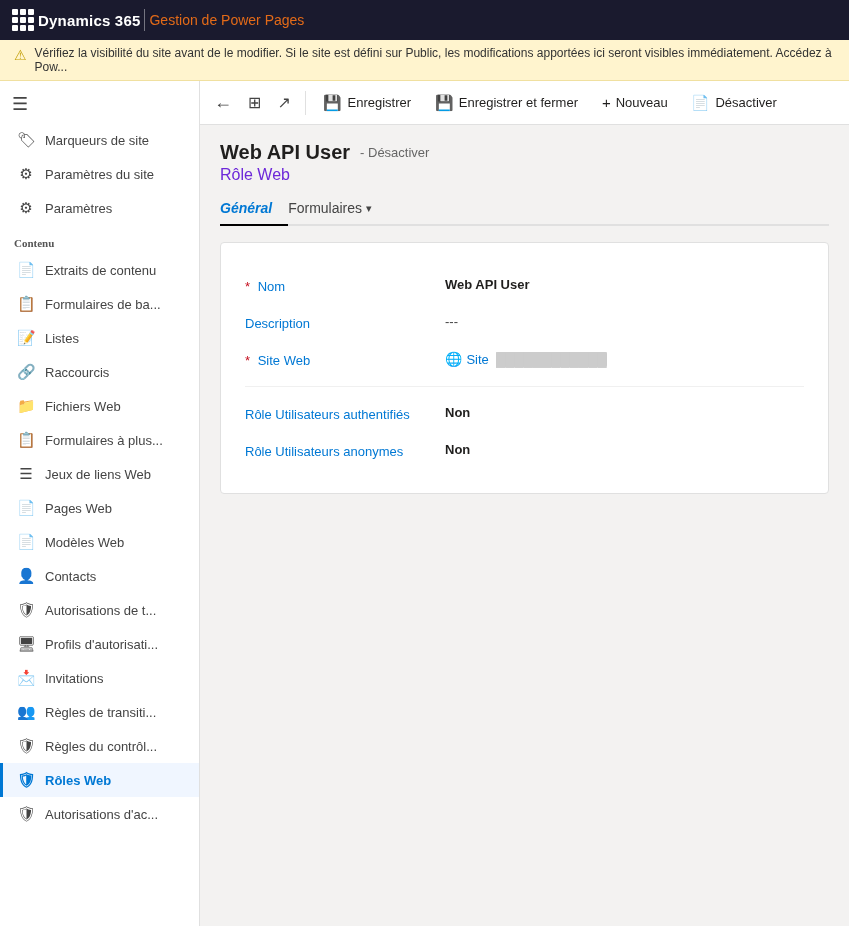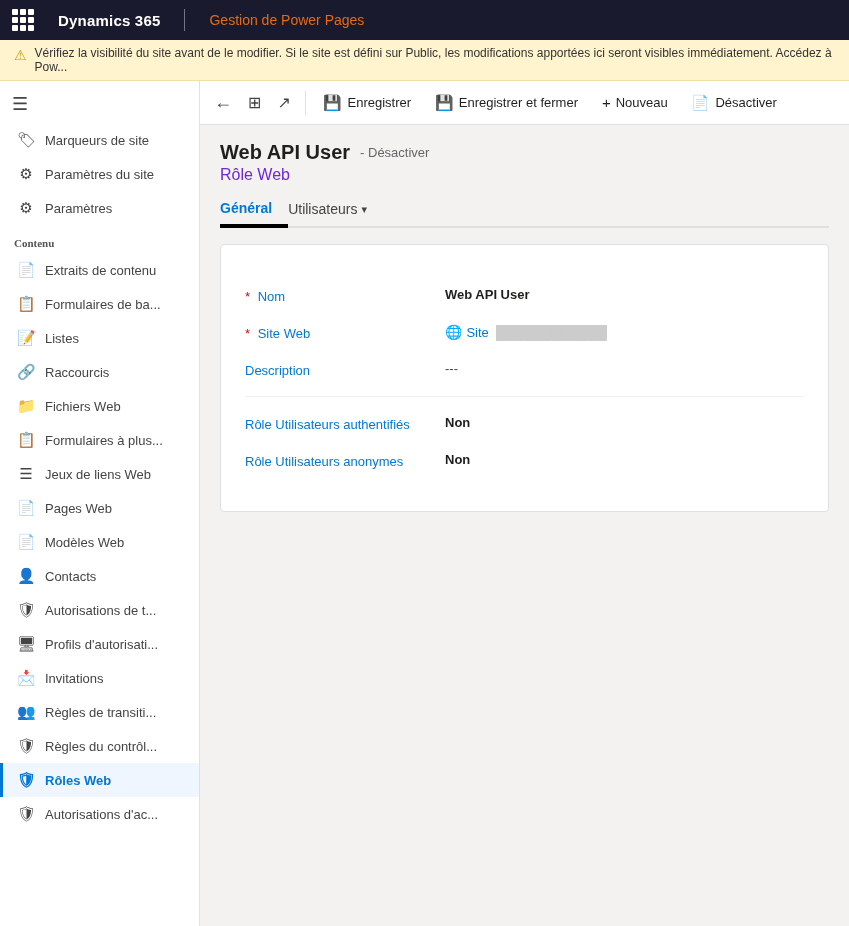--- a/index.html
+++ b/index.html
@@ -6,21 +6,21 @@
     body { font-family: 'Segoe UI', Arial, sans-serif; font-size: 13px; color: #201f1e; background: #f3f2f1; overflow: hidden; height: 926px; width: 849px; }
 
     
     .top-bar {
       background: #1a1a2e;
       color: #fff;
       height: 40px;
       display: flex;
       align-items: center;
       padding: 0 12px;
-      gap: 24px;
+      gap: 4px;
     }
     .top-bar-waffle {
       display: grid;
       grid-template-columns: repeat(3,6px);
       gap: 2px;
       cursor: pointer;
     }
     .top-bar-waffle span {
       width: 6px; height: 6px;
       background: #fff;
@@ -183,30 +183,31 @@
       font-size: 14px;
       color: #444;
       border-bottom: 2px solid transparent;
       margin-bottom: -2px;
       display: flex;
       align-items: center;
       gap: 4px;
     }
     .tab.active {
       color: #0078d4;
-      border-bottom: 4px solid #000000;
+      border-bottom: 2px solid #000000;
       font-weight: 600;
+      font-style: italic;
     }
 
     
     .form-card {
       background: #fff;
       border: 1px solid #e0e0e0;
       border-radius: 4px;
-      padding: 32px 24px;
+      padding: 24px 24px;
     }
     .form-row {
       display: flex;
       align-items: flex-start;
       padding: 10px 0;
       min-height: 36px;
     }
     .form-label {
       width: 200px;
       color: #0078d4;
@@ -387,55 +388,55 @@
           <span class="record-status">- Désactiver</span>
         </div>
         <div class="record-subtitle">Rôle Web</div>
       </div>
 
       <div class="tabs">
         <div class="tab active">
           <span>Général</span>
         </div>
         <div class="tab">
-          <span>Utilisateurs</span>
+          <span>Formulaires</span>
           <span style="font-size:11px;">▾</span>
         </div>
       </div>
 
       <div class="form-card">
 
         <div class="form-row">
           <div class="form-label">
             <span class="form-required">*</span>
             <span>Nom</span>
           </div>
           <div class="form-value">Web API User</div>
+        </div>
+
+        <div class="form-row">
+          <div class="form-label">
+            <span>Description</span>
+          </div>
+          <div class="form-value empty">---</div>
         </div>
 
         <div class="form-row">
           <div class="form-label">
             <span class="form-required">*</span>
             <span>Site Web</span>
           </div>
           <div class="form-value">
             <div class="site-row">
               <span class="site-icon">🌐</span>
               <span class="form-value link">Site &nbsp;<span style="background:#ccc;color:#ccc;border-radius:2px;">████████████</span></span>
             </div>
           </div>
         </div>
 
-        <div class="form-row">
-          <div class="form-label">
-            <span>Description</span>
-          </div>
-          <div class="form-value empty">---</div>
-        </div>
-
         <hr class="form-divider">
 
         <div class="form-row">
           <div class="form-label">
             <span>Rôle Utilisateurs authentifiés</span>
           </div>
           <div class="form-value">Non</div>
         </div>
 
         <div class="form-row">

